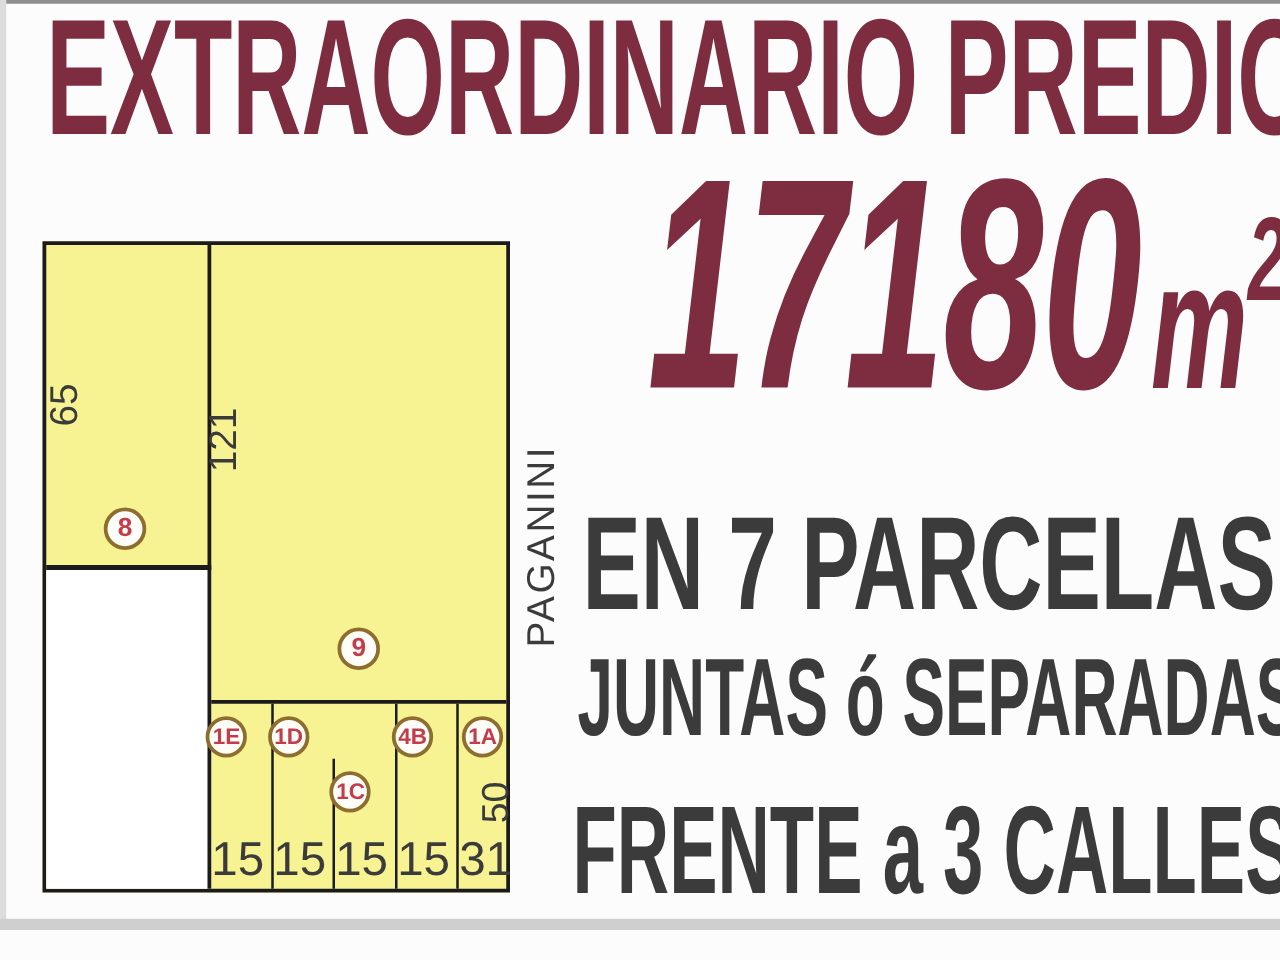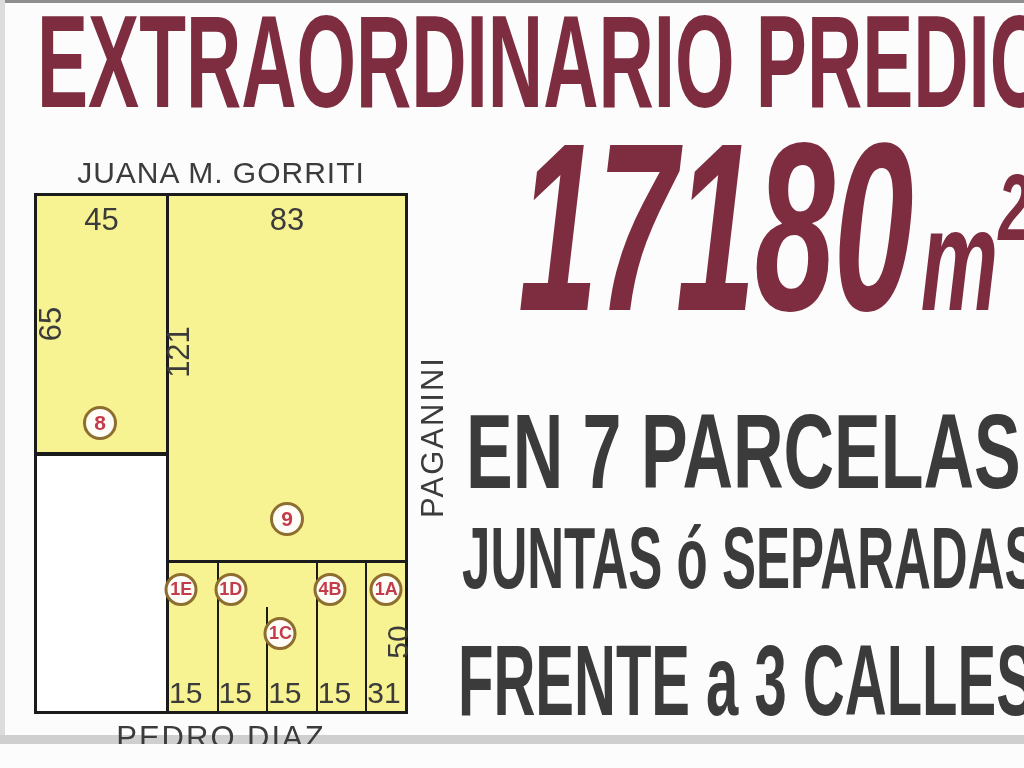--- a/index.html
+++ b/index.html
@@ -59,21 +59,21 @@
     gap:23px;
   }
   .cell{position:relative;border-left:2px solid var(--line);}
   .cell:first-child{border-left:none;}
 
   .dim{position:absolute;color:var(--dark);font-size:31px;white-space:nowrap;}
   .dim-top{top:6px;left:0;width:100%;text-align:center;}
   .rot{display:inline-block;transform:rotate(-90deg);}
   .dim-65{left:-3px;top:110px;}
   .dim-121{left:-16px;top:138px;}
-  .cell-width{position:absolute;bottom:1px;left:0;width:100%;text-align:left;color:var(--dark);font-size:30px;}
+  .cell-width{position:absolute;bottom:1px;left:0;width:100%;text-align:center;color:var(--dark);font-size:38px;}
   .cell-height{position:absolute;right:-9px;top:62px;color:var(--dark);font-size:30px;transform:rotate(-90deg);}
 
   .badge{
     position:absolute;width:34px;height:34px;border-radius:50%;
     border:3px solid var(--ring);background:#fffdf8;
     color:var(--red);font-weight:bold;font-size:21px;
     display:flex;align-items:center;justify-content:center;
   }
   .badge-8{left:46px;top:210px;}
   .badge-9{left:calc(50% - 17px);top:306px;}
@@ -102,33 +102,29 @@
 <body>
 
 <div class="poster">
 
   <div class="edge-top"></div>
   <div class="edge-left"></div>
   <div class="edge-bottom"></div>
 
   <h1 class="title">EXTRAORDINARIO PREDIO</h1>
 
-  <div class="street street-top">JUANA M. GORRITI</div>
   <div class="street street-right">PAGANINI</div>
-  <div class="street street-bottom">PEDRO DIAZ</div>
 
   <div class="plot">
     <div class="parcel8">
-      <span class="dim dim-top">45</span>
       <span class="dim dim-65"><span class="rot">65</span></span>
       <span class="badge badge-8">8</span>
     </div>
     <div class="white-rect"></div>
     <div class="parcel9">
-      <span class="dim dim-top">83</span>
       <span class="dim dim-121"><span class="rot">121</span></span>
       <span class="badge badge-9">9</span>
     </div>
     <div class="small-row">
         <div class="cell" style="flex-grow: 15;">
           <span class="badge badge-small">1E</span>
           <span class="cell-width">15</span>
         </div>
         <div class="cell" style="flex-grow: 15;">
           <span class="badge badge-small">1D</span>

